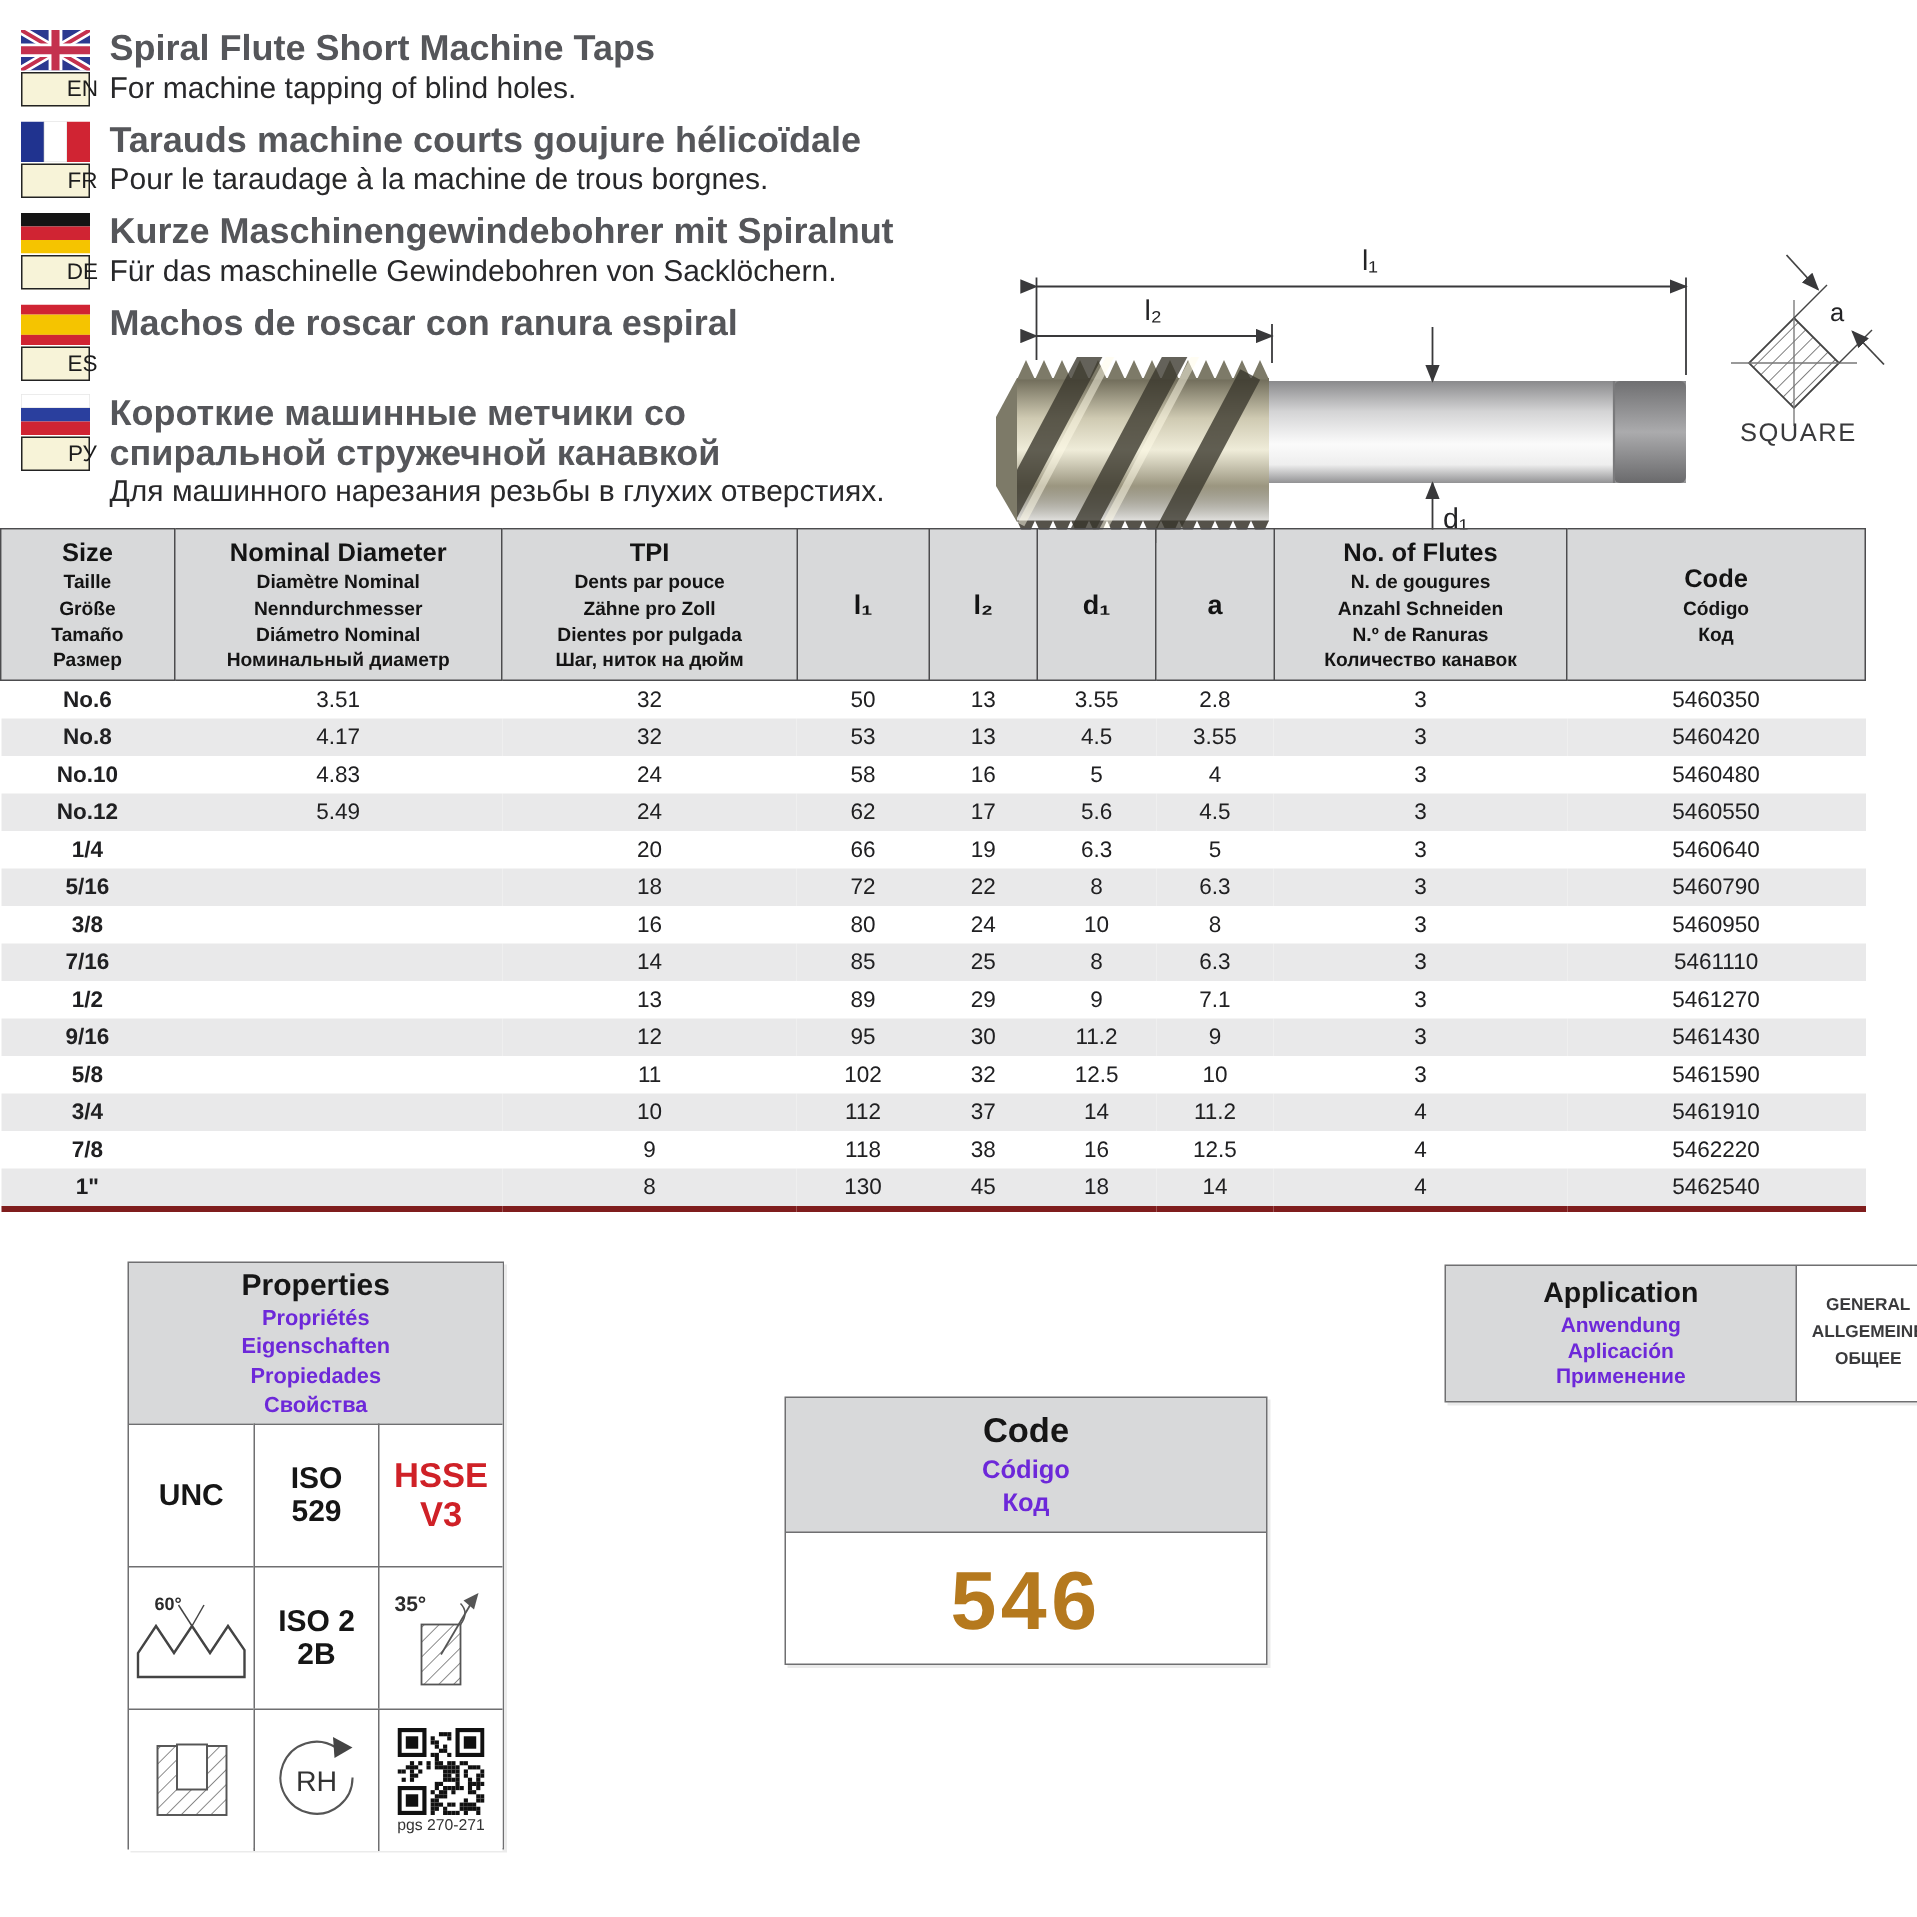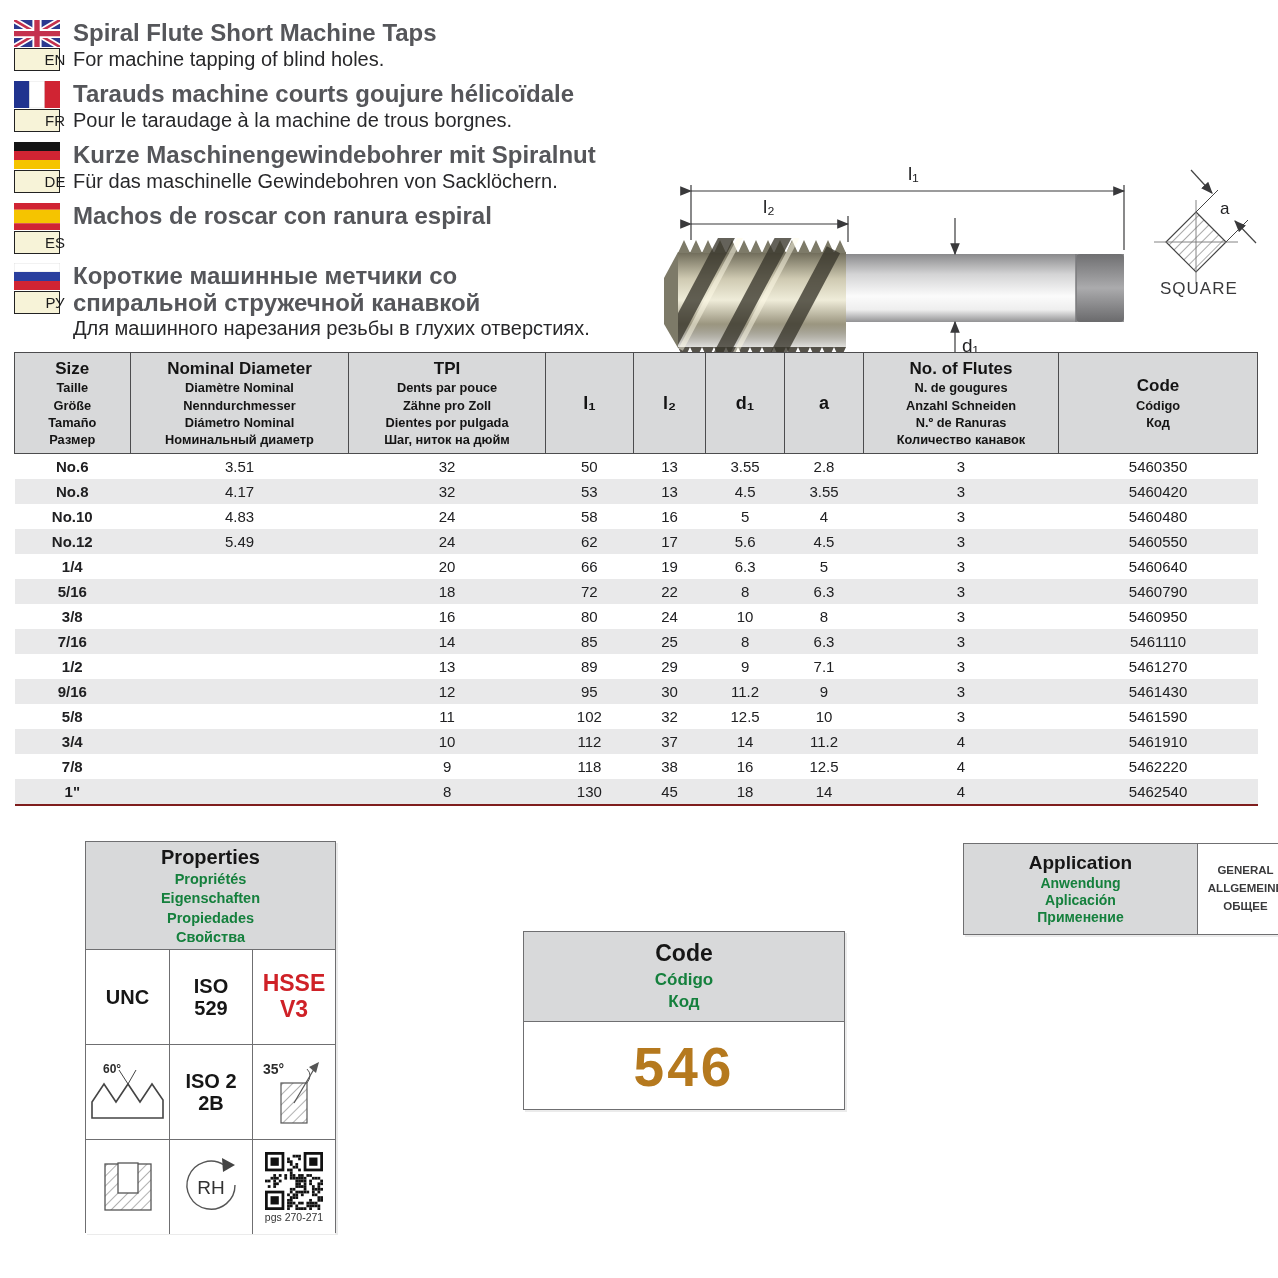--- a/index.html
+++ b/index.html
@@ -16,38 +16,38 @@
               background:#f7f3d8;color:#1c1c1c;font-size:15px;display:flex;
               align-items:center;justify-content:center;margin-top:1px;padding-left:36px;}
   .lang-text{flex:1;min-width:0;}
   .lang-title{font-size:24px;font-weight:bold;color:#55565a;line-height:1.12;white-space:pre-line;}
   .lang-sub{font-size:20px;color:#28282a;line-height:1.25;}
 
   
   .diagram{position:absolute;left:648px;top:112px;width:630px;height:250px;}
 
   
-  table.spec{position:absolute;left:14px;top:352px;width:1244px;border-collapse:collapse;
-             border-bottom:2px solid #7f1d1d;}
+  table.spec{position:absolute;left:0;top:352px;width:1244px;border-collapse:collapse;
+             border-bottom:4px solid #7f1d1d;}
   table.spec thead th{background:#d8d9da;border:1px solid #4c4c4e;padding:5px 2px;
                       vertical-align:middle;text-align:center;}
   .th-main{font-size:17px;font-weight:bold;color:#141414;line-height:1.25;}
   .th-sub{font-size:12.8px;font-weight:bold;color:#141414;line-height:1.35;}
   .th-sym{font-size:18px;font-weight:bold;color:#141414;}
   table.spec tbody td{height:25px;font-size:15px;text-align:center;color:#202022;padding:0;}
   table.spec tbody tr:nth-child(even){background:#e9e9ea;}
   table.spec tbody td:first-child{font-weight:bold;margin-top:20px;}
 
   
   .box{position:absolute;box-sizing:border-box;border:1px solid #6f6f71;background:#fff;
        box-shadow:2px 2px 0 rgba(0,0,0,0.08);margin-left:30px;}
   .box-header{background:#d8d9da;display:flex;flex-direction:column;align-items:center;
               justify-content:center;text-align:center;}
   .bh-main{font-size:20px;font-weight:bold;color:#161616;line-height:1.3;}
-  .bh-sub{font-size:14.5px;font-weight:bold;color:#15803d;line-height:1.32;}
+  .bh-sub{font-size:14.5px;font-weight:bold;color:#6d28d9;line-height:1.32;}
 
   .properties{left:55px;top:841px;width:251px;height:392px;}
   .properties .box-header{height:107px;}
   .prop-grid{display:grid;grid-template-columns:1fr 1fr 1fr;}
   .pcell{height:95px;box-sizing:border-box;border-top:1px solid #6f6f71;
          display:flex;flex-direction:column;align-items:center;justify-content:center;
          background:#fff;position:relative;}
   .pcell:not(:nth-child(3n+1)){border-left:1px solid #6f6f71;}
   .ptext{font-size:20px;font-weight:bold;color:#161616;line-height:1.12;text-align:center;}
   .hsse .ptext{color:#cf2127;font-size:23px;}

